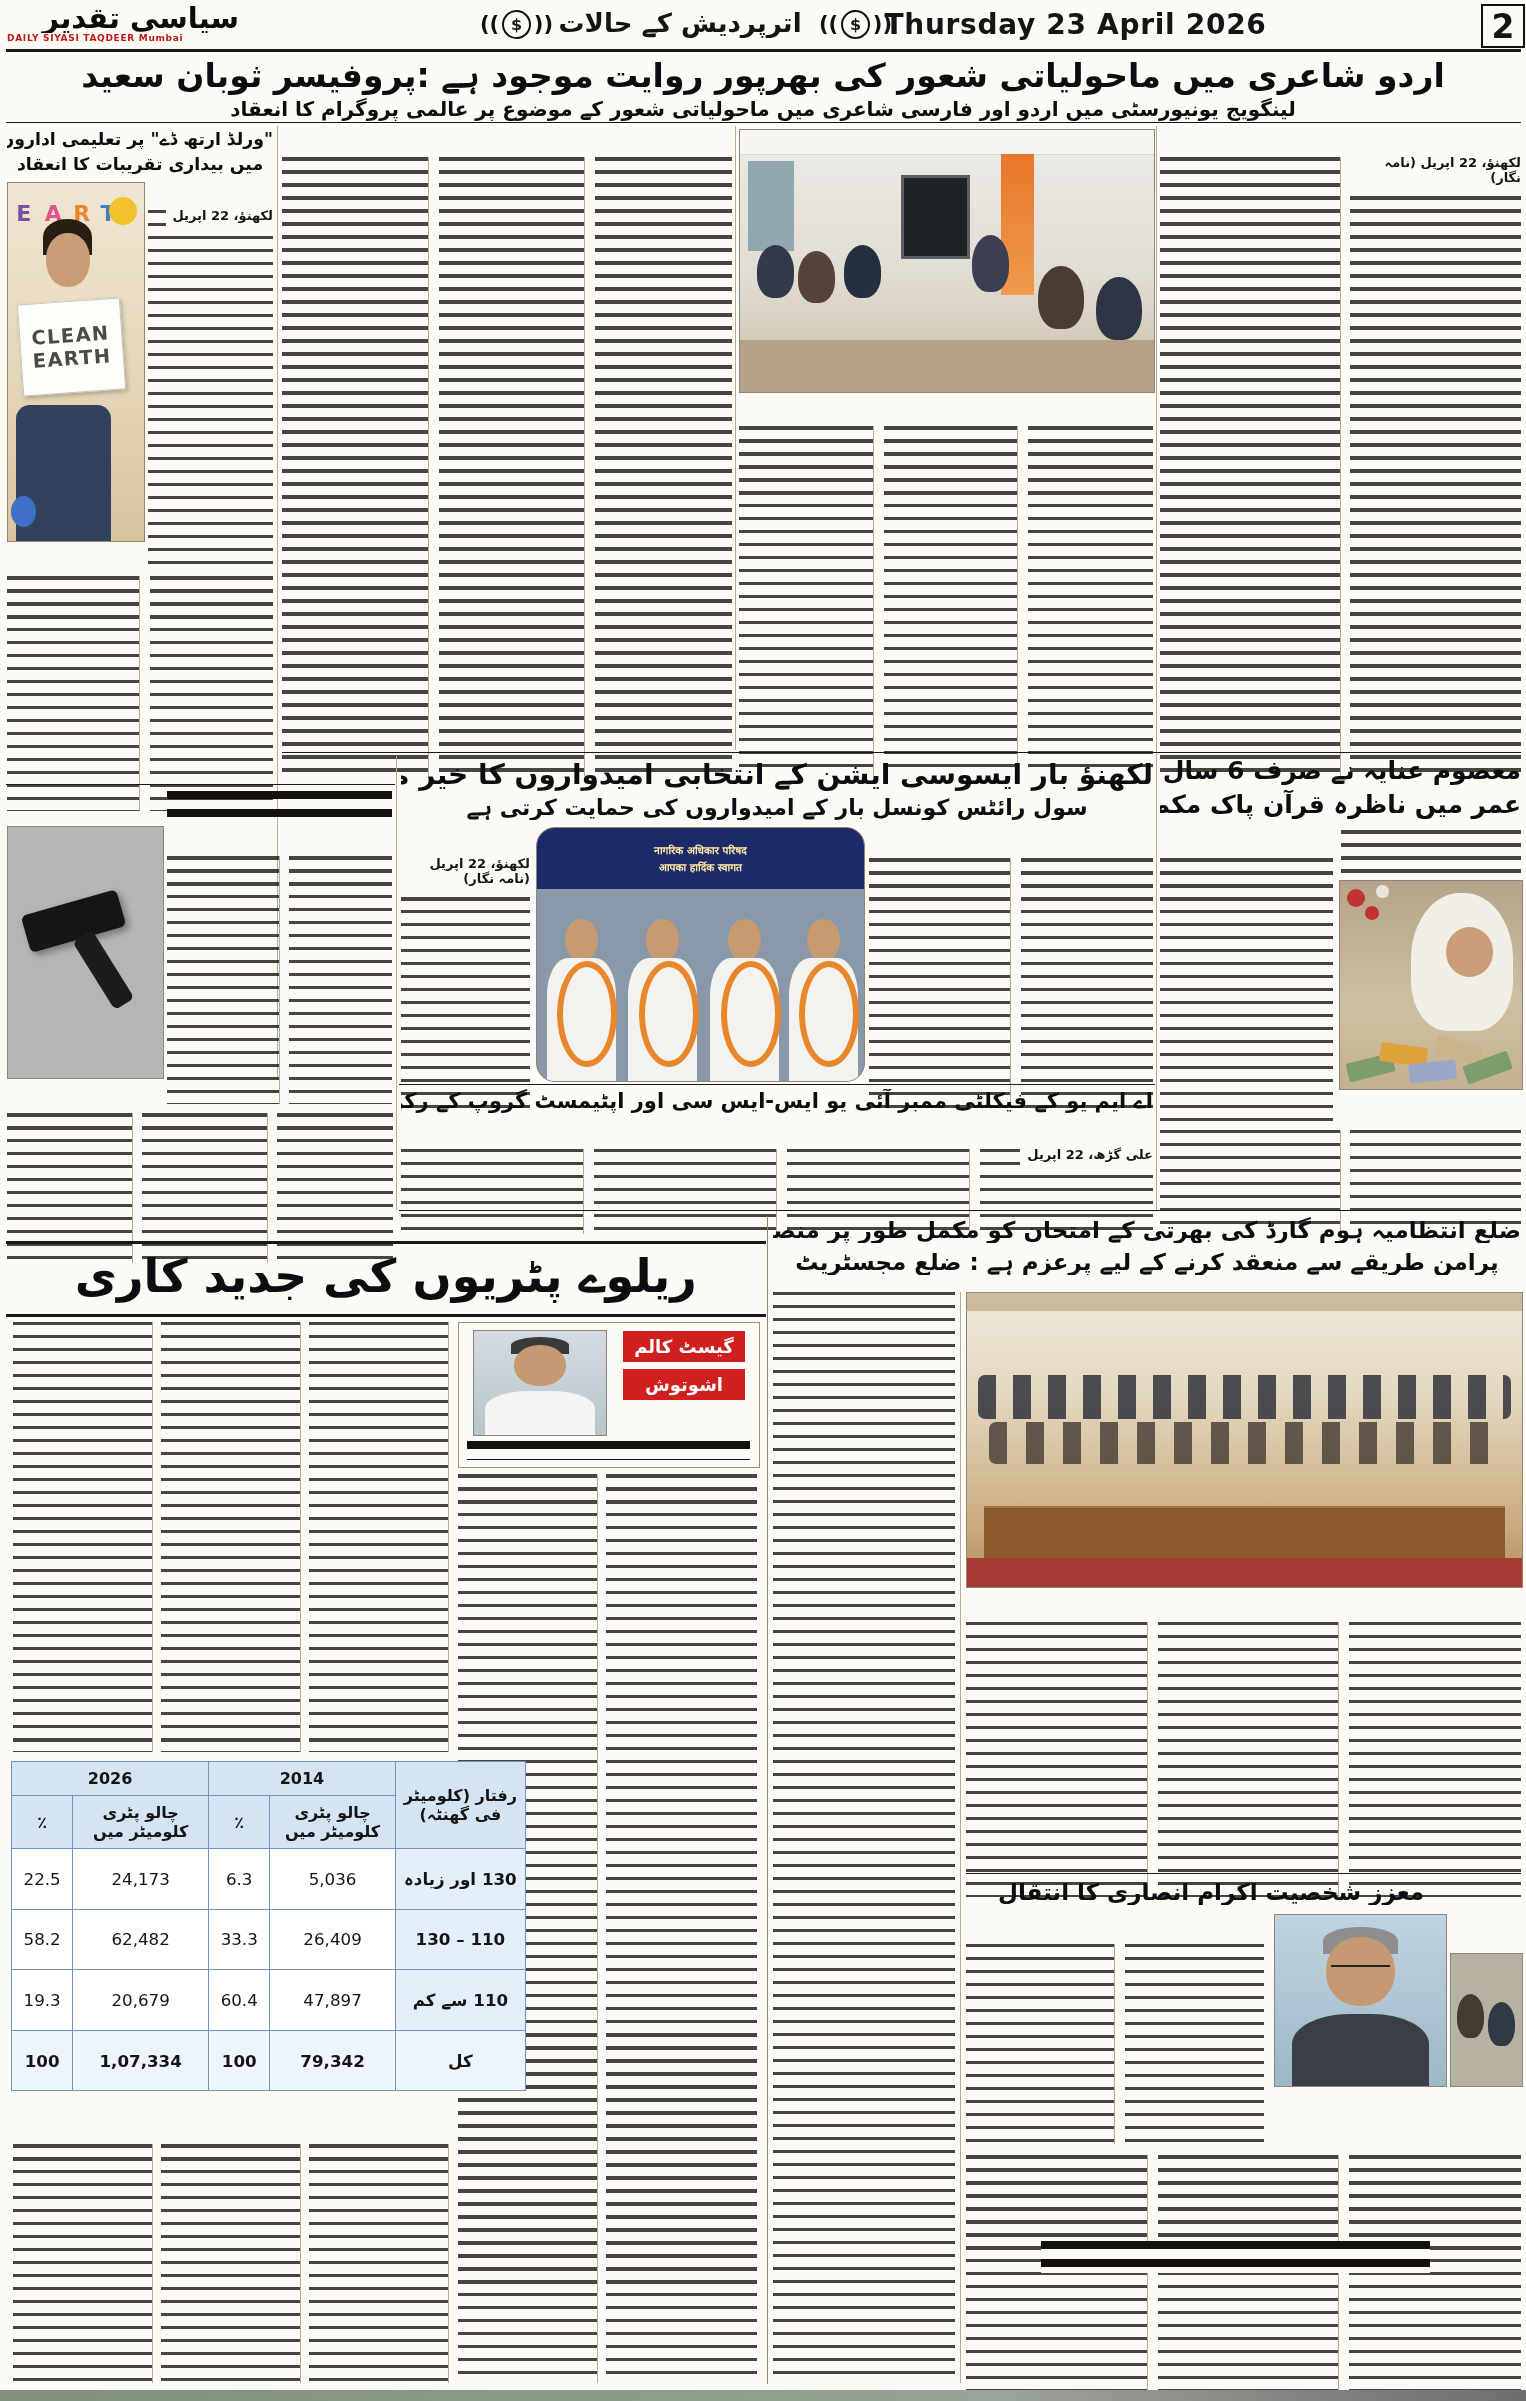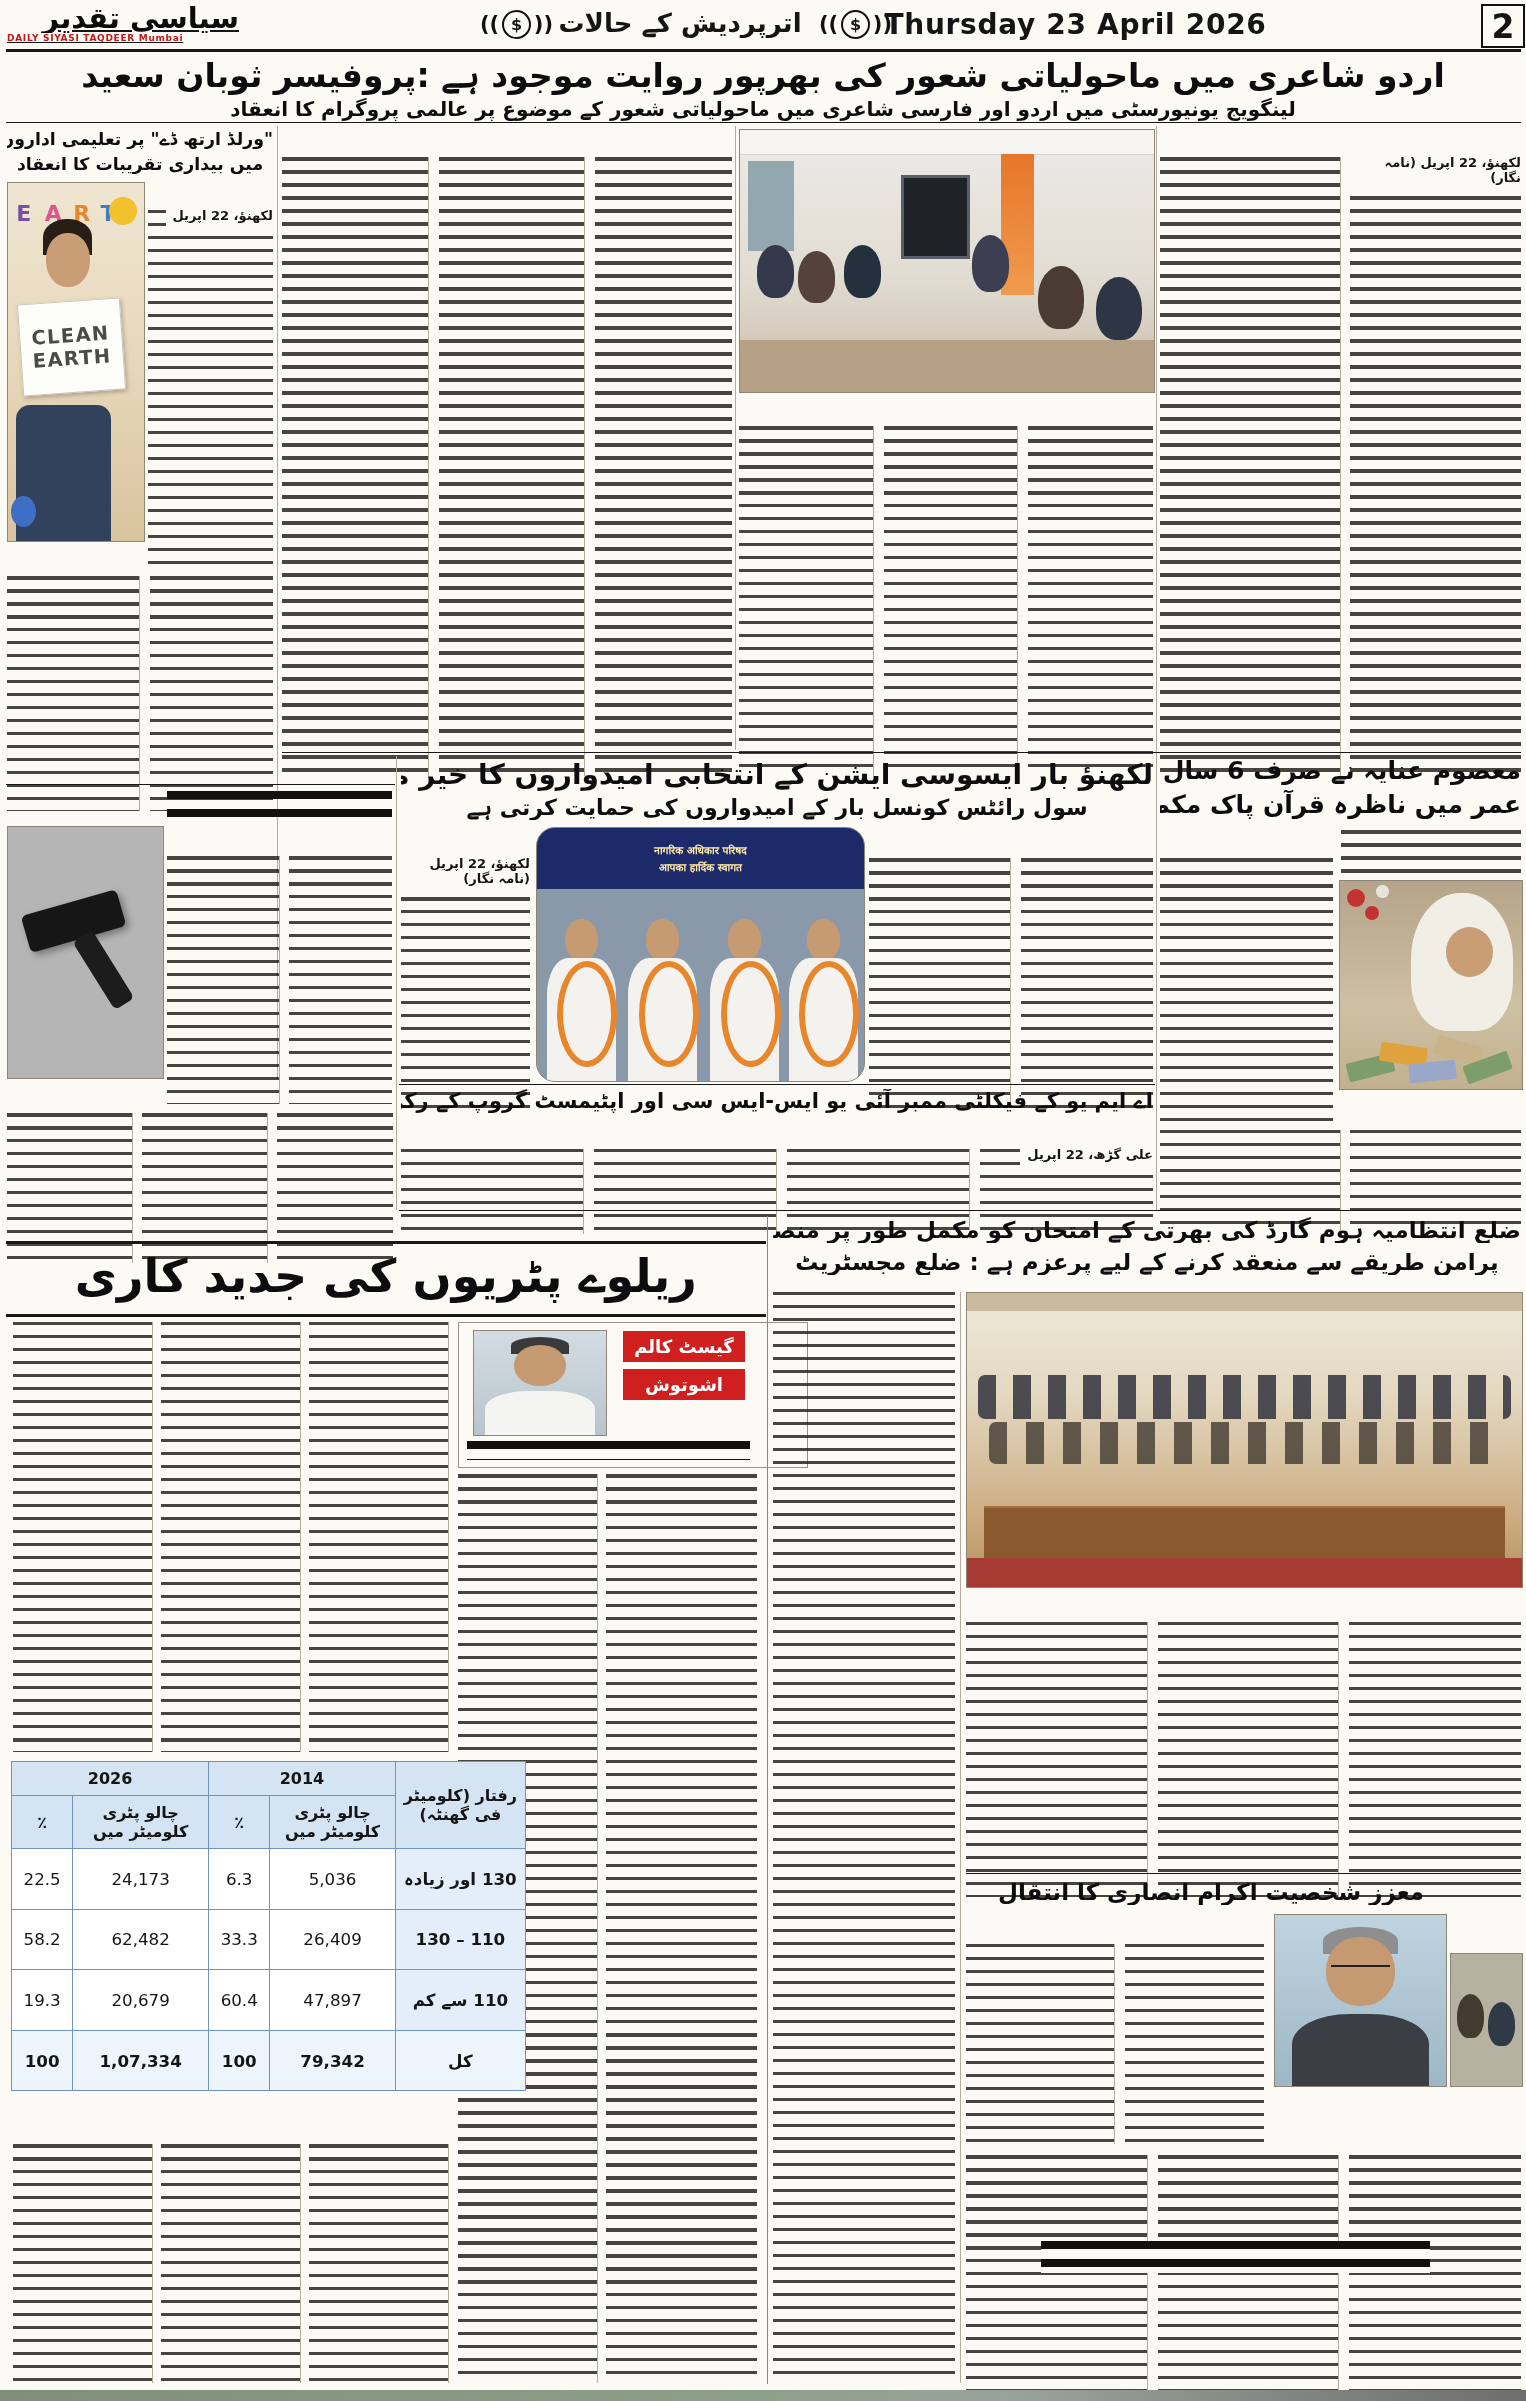--- a/index.html
+++ b/index.html
@@ -18,21 +18,21 @@
   .stripes{background-image:repeating-linear-gradient(180deg, rgba(32,28,24,.82) 0px, rgba(32,28,24,.82) 3.5px, transparent 3.5px, transparent 13px);}
   .hl-stripes{background-image:repeating-linear-gradient(180deg, #14100e 0px, #14100e 7.6px, transparent 7.6px, transparent 18px);}
 
   
   .cols{position:absolute;display:flex;direction:rtl;gap:9.7px;margin-top:28px;}
   .col{flex:1;min-width:0;position:relative;}
   .col + .col{border-right:0.7px solid #b3ab9d;padding-right:9px;}
   .dateline{position:absolute;top:-2.1px;right:0;background:#fbfaf5;font-weight:bold;font-size:13px;padding:0 0 2.8px 7px;direction:rtl;z-index:2;}
 
   
-  .masthead{left:7px;top:4.2px;width:232px;height:40px;text-decoration:underline;}
+  .masthead{left:7px;top:4.2px;width:232px;height:40px;}
   .masthead .title{font-size:29px;font-weight:bold;line-height:1.0;color:#0c0c0c;}
   .masthead .latin{font-size:9px;font-weight:bold;color:#c01818;letter-spacing:0.7px;}
   .orn{display:flex;align-items:center;gap:2.8px;font-weight:bold;}
   .orn .paren{font-size:21px;color:#111;}
   .dollar-circle{width:25px;height:25px;border:2.1px solid #111;border-radius:50%;display:flex;align-items:center;justify-content:center;font-size:16px;font-weight:bold;}
   .banner-text{font-size:26px;font-weight:bold;}
   .date-text{font-size:28px;font-weight:bold;letter-spacing:0.7px;}
   .pagebox{left:1481px;top:4.2px;width:40px;height:40px;border:2.8px solid #111;display:flex;align-items:center;justify-content:center;font-size:33px;font-weight:bold;}
 
   
@@ -312,21 +312,21 @@
     <div class="col stripes"></div>
     <div class="col stripes"></div>
   </div>
 
   <div class="hrule" style="left:399px;top:1210px;width:1122px;height:1.4px;"></div>
 
   <div class="hrule" style="left:5.6px;top:1241px;width:760px;height:2.8px;"></div>
   <div class="hl" style="left:8.3px;top:1249px;width:755px;font-size:46px;">ریلوے پٹریوں کی جدید کاری</div>
   <div class="hrule" style="left:5.6px;top:1314px;width:760px;height:2.8px;"></div>
 
-  <div class="abs" style="left:458px;top:1322px;width:300px;height:144px;border:0.7px solid #999184;padding-left:48px;">
+  <div class="abs" style="left:458px;top:1322px;width:300px;height:144px;border:0.7px solid #999184;">
     <div class="redbox abs" style="left:164px;top:8.3px;width:122px;height:30.5px;font-size:18px;">گیسٹ کالم</div>
     <div class="redbox abs" style="left:164px;top:46px;width:122px;height:30.5px;font-size:18px;">اشوتوش</div>
     <div class="ph photo-author" style="left:14px;top:7px;width:132px;height:104px;">
       <div class="pp au-hair"></div>
       <div class="pp au-head"></div>
       <div class="pp au-shirt"></div>
     </div>
     <div class="abs hl-stripes" style="left:8.3px;top:118px;width:283px;height:19.4px;"></div>
   </div>
 

